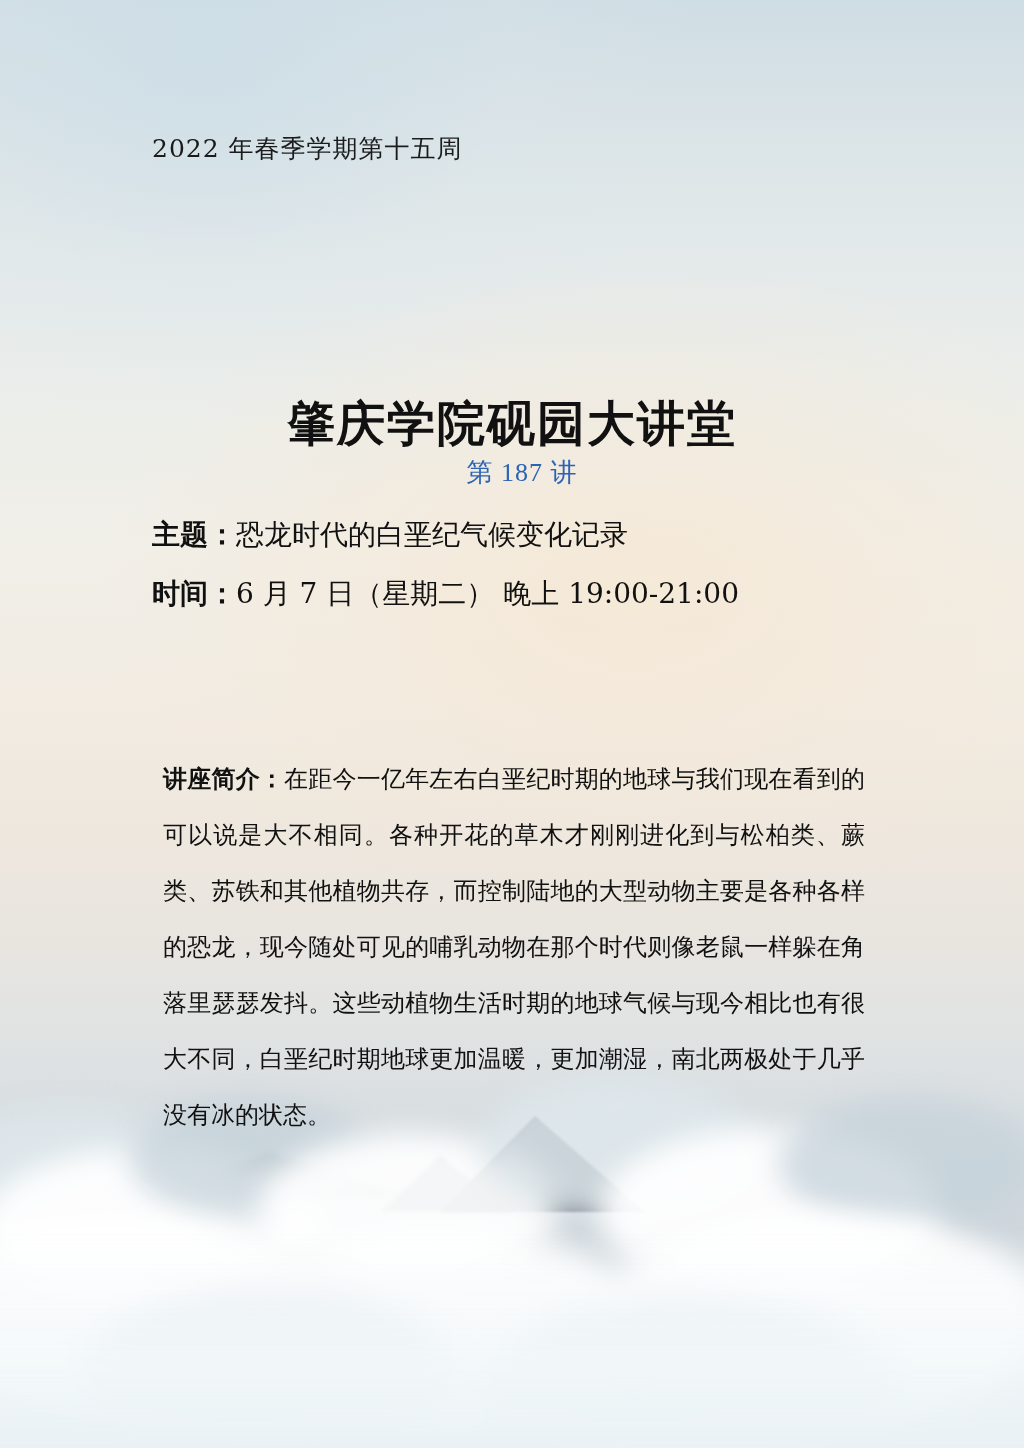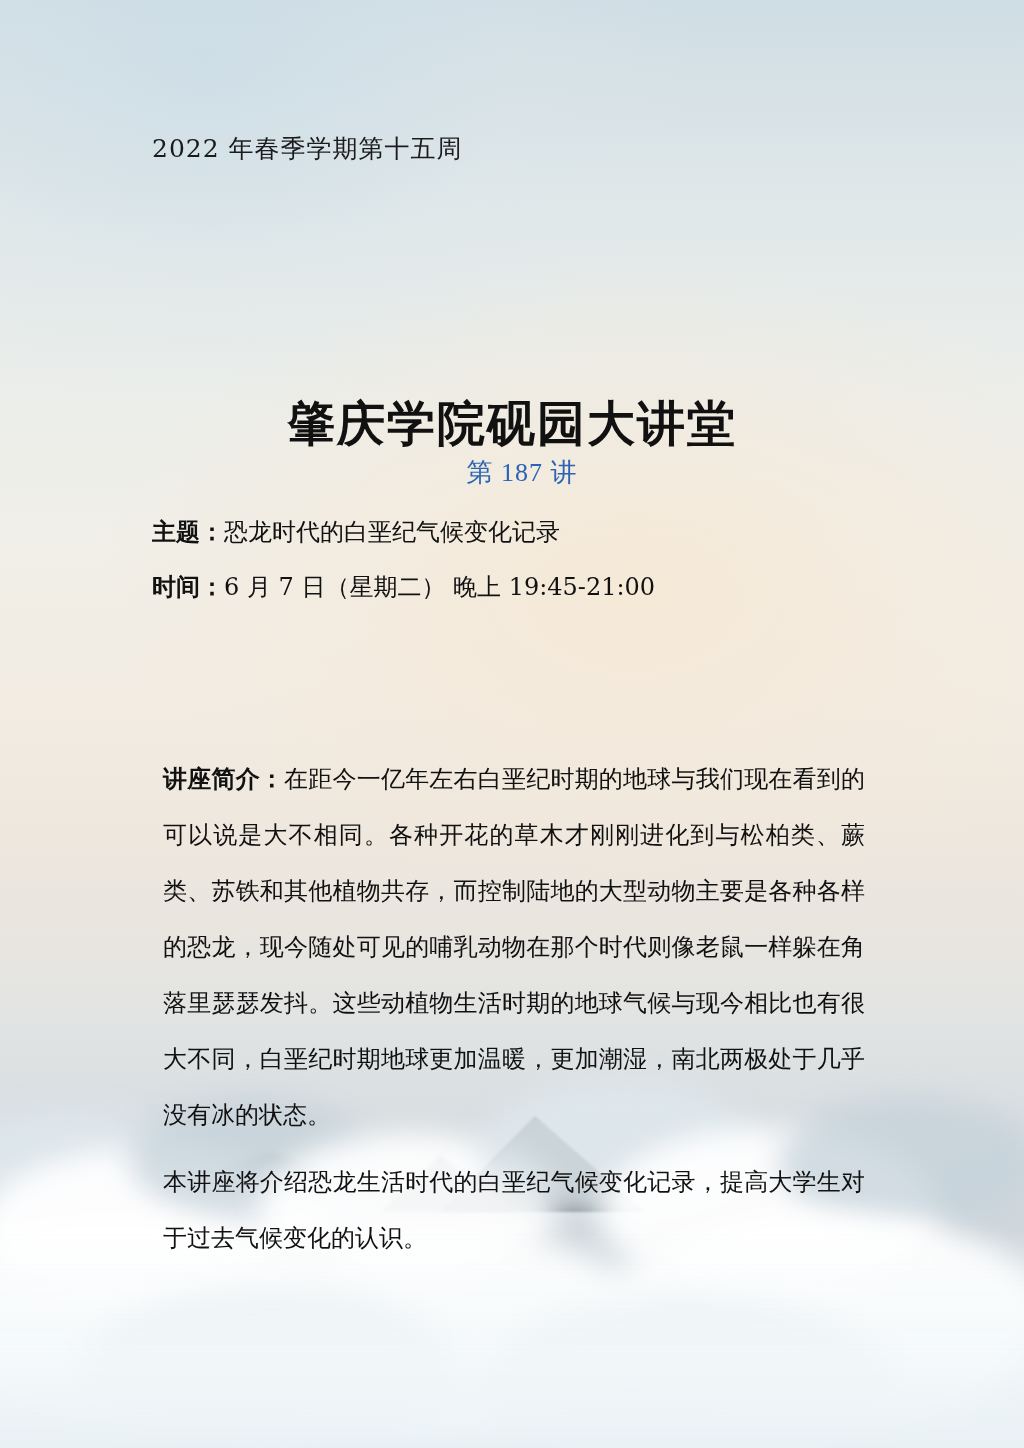--- a/index.html
+++ b/index.html
@@ -178,21 +178,21 @@
     padding-left: 20px;
   }
 
   .fields {
     position: absolute;
     top: 515px;
     left: 152px;
     right: 150px;
   }
   .field {
-    font-size: 24px;
+    font-size: 28px;
     color: #111;
     margin-bottom: 20px;
     line-height: 1.4;
     font-family: "DejaVu Serif", "Liberation Serif", serif;
   }
   .field .k {
     font-weight: bold;
   }
   .field .v {
     font-weight: normal;
@@ -254,23 +254,22 @@
 
     <div class="main-title">肇庆学院砚园大讲堂</div>
 
     <div class="session">第 187 讲</div>
 
     <div class="fields">
       <div class="field">
         <span class="k">主题：</span><span class="v">恐龙时代的白垩纪气候变化记录</span>
       </div>
       <div class="field">
-        <span class="k">时间：</span><span class="v">6 月 7 日（星期二） 晚上 19:45-21:00</span>
+        <span class="k">时间：</span><span class="v">6 月 7 日（星期二） 晚上 19:00-21:00</span>
       </div>
     </div>
 
     <div class="intro">
       <p><span class="k">讲座简介：</span><span>在距今一亿年左右白垩纪时期的地球与我们现在看到的可以说是大不相同。各种开花的草木才刚刚进化到与松柏类、蕨类、苏铁和其他植物共存，而控制陆地的大型动物主要是各种各样的恐龙，现今随处可见的哺乳动物在那个时代则像老鼠一样躲在角落里瑟瑟发抖。这些动植物生活时期的地球气候与现今相比也有很大不同，白垩纪时期地球更加温暖，更加潮湿，南北两极处于几乎没有冰的状态。</span></p>
-      <p>本讲座将介绍恐龙生活时代的白垩纪气候变化记录，提高大学生对于过去气候变化的认识。</p>
     </div>
 
   </div>
 </div>
 
 </body></html>

